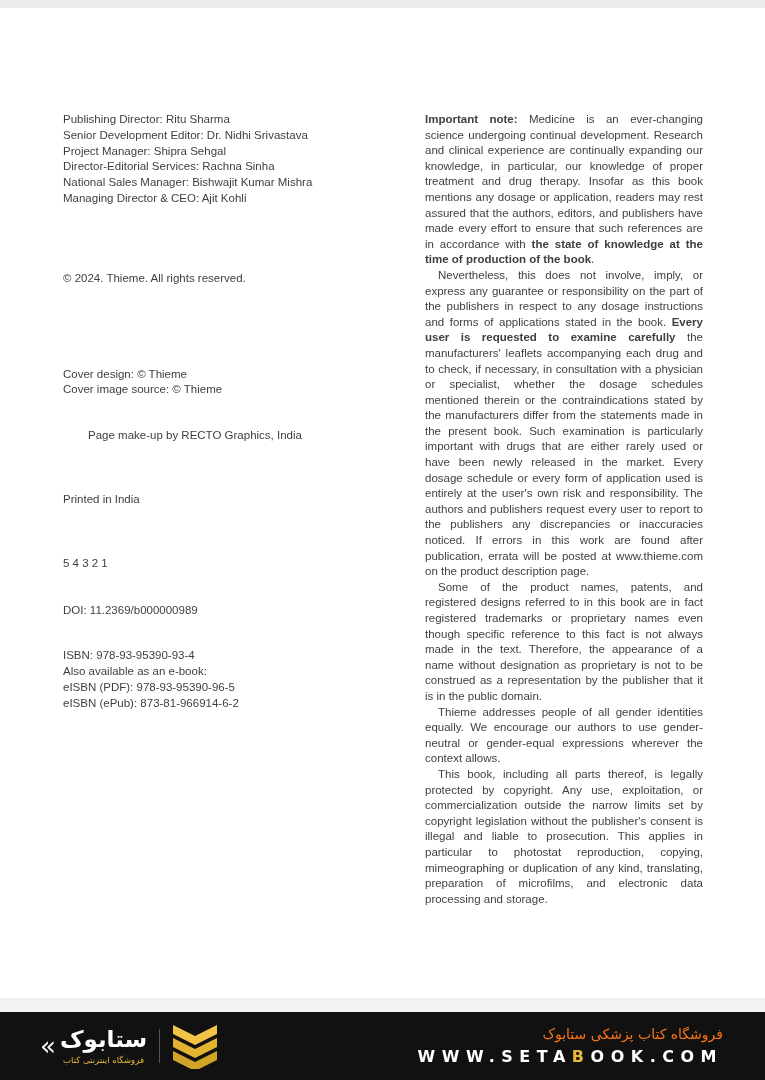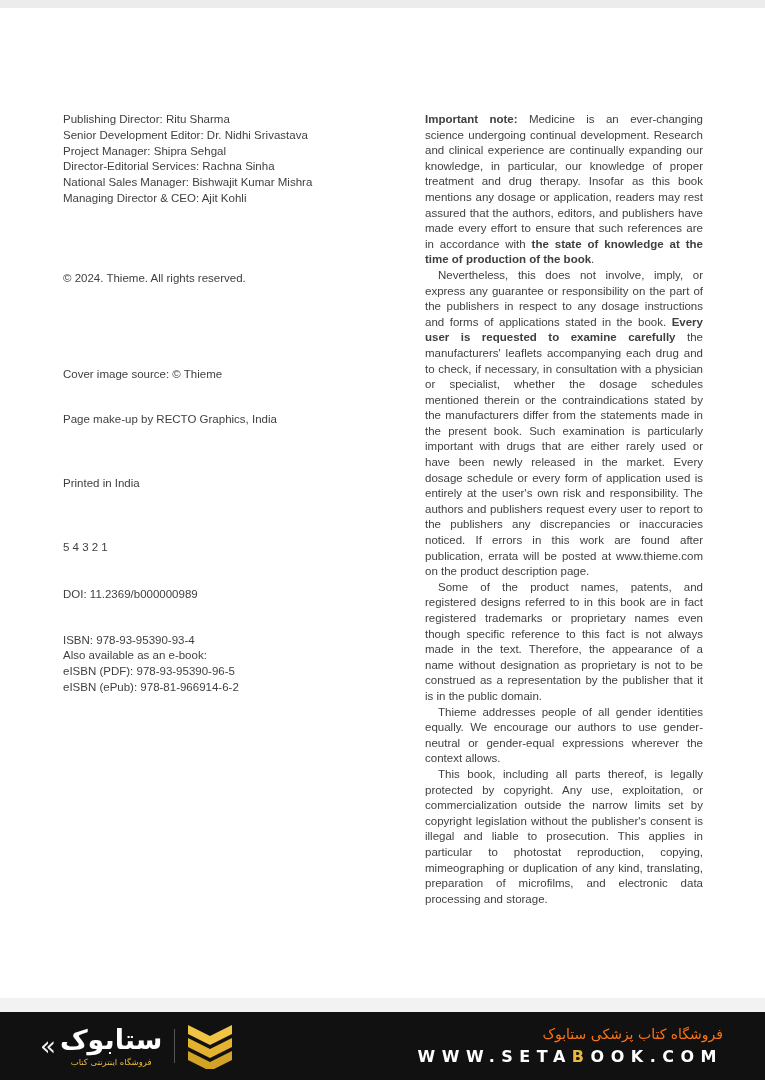--- a/index.html
+++ b/index.html
@@ -10,21 +10,21 @@
     overflow:hidden;
   }
   .top-strip { height:8px; background:#ececec; }
   .page-body { display:flex; padding:104px 62px 0 63px; height:990px;gap:32px; }
 
   .col-left { width:302px; flex:none; font-size:11.5px; line-height:15.8px; }
   .col-left div { min-height:1px; }
   .blk-copyright { margin-top:64px; }
   .blk-publisher { margin-top:78px; }
   .blk-cover     { margin-top:80px; }
-  .blk-makeup    { margin-top:30px; }
+  .blk-makeup    { margin-top:30px;margin-left:25px; }
   .blk-printed   { margin-top:48px; }
   .blk-printrun  { margin-top:48px; }
   .blk-doi       { margin-top:31px; }
   .blk-isbn      { margin-top:30px; }
 
   .col-right { flex:1; margin-left:28px; font-size:11.5px; line-height:15.6px; }
   .col-right p { text-align:justify; }
   .col-right p + p { text-indent:13px; }
   .bold { font-weight:bold; }
 
@@ -32,21 +32,21 @@
 
   .footer {
     height:68px; background:#111111; color:#ffffff;
     display:flex; align-items:center; justify-content:space-between;
     padding:0 42px 0 40px;
     font-family:"DejaVu Sans", sans-serif;
   }
   .logo { display:flex; align-items:center; }
   .logo-chevrons { font-size:26px; color:#f5f5f5; margin-right:4px; line-height:1; }
   .logo-text { display:flex; flex-direction:column; align-items:center; }
-  .logo-fa { font-size:27px; font-weight:bold; color:#ffffff; line-height:1.1; }
+  .logo-fa { font-size:23px; font-weight:bold; color:#ffffff; line-height:1.1; }
   .logo-sub { font-size:8.5px; color:#e8b93b; margin-top:2px; letter-spacing:1px; }
   .logo-divider { width:1px; height:34px; background:#555; margin:0 12px; }
   .logo-mark { display:block; }
 
   .footer-right { display:flex; flex-direction:column; align-items:flex-end; }
   .tagline { font-size:14px; color:#f97316; margin-bottom:5px; }
   .url { font-size:16px; font-weight:bold; letter-spacing:6.5px; color:#ffffff;
          font-family:"DejaVu Sans", sans-serif; }
   .url .gold { color:#e8b93b; }
 </style>
@@ -65,36 +65,37 @@
         <div>Project Manager: Shipra Sehgal</div>
         <div>Director-Editorial Services: Rachna Sinha</div>
         <div>National Sales Manager: Bishwajit Kumar Mishra</div>
         <div>Managing Director &amp; CEO: Ajit Kohli</div>
       </div>
 
       <div class="blk-copyright">© 2024. Thieme. All rights reserved.</div>
 
 
       <div class="blk-cover">
+        <div>Cover design: © Thieme</div>
         <div>Cover image source: © Thieme</div>
       </div>
 
       <div class="blk-makeup">Page make-up by RECTO Graphics, India</div>
 
       <div class="blk-printed">Printed in India</div>
 
       <div class="blk-printrun">5 4 3 2 1</div>
 
       <div class="blk-doi">DOI: 11.2369/b000000989</div>
 
       <div class="blk-isbn">
         <div>ISBN: 978-93-95390-93-4</div>
         <div>Also available as an e-book:</div>
         <div>eISBN (PDF): 978-93-95390-96-5</div>
-        <div>eISBN (ePub): 978-81-966914-6-2</div>
+        <div>eISBN (ePub): 873-81-966914-6-2</div>
       </div>
     </div>
 
     <div class="col-right">
 
     <p><span class="bold">Important note:</span><span> Medicine is an ever-changing science undergoing continual development. Research and clinical experience are continually expanding our knowledge, in particular, our knowledge of proper treatment and drug therapy. Insofar as this book mentions any dosage or application, readers may rest assured that the authors, editors, and publishers have made every effort to ensure that such references are in accordance with </span><span class="bold">the state of knowledge at the time of production of the book</span><span>.</span></p>
         <p><span>Nevertheless, this does not involve, imply, or express any guarantee or responsibility on the part of the publishers in respect to any dosage instructions and forms of applications stated in the book. </span><span class="bold">Every user is requested to examine carefully</span><span> the manufacturers' leaflets accompanying each drug and to check, if necessary, in consultation with a physician or specialist, whether the dosage schedules mentioned therein or the contraindications stated by the manufacturers differ from the statements made in the present book. Such examination is particularly important with drugs that are either rarely used or have been newly released in the market. Every dosage schedule or every form of application used is entirely at the user's own risk and responsibility. The authors and publishers request every user to report to the publishers any discrepancies or inaccuracies noticed. If errors in this work are found after publication, errata will be posted at www.thieme.com on the product description page.</span></p>
         <p><span>Some of the product names, patents, and registered designs referred to in this book are in fact registered trademarks or proprietary names even though specific reference to this fact is not always made in the text. Therefore, the appearance of a name without designation as proprietary is not to be construed as a representation by the publisher that it is in the public domain.</span></p>
         <p><span>Thieme addresses people of all gender identities equally. We encourage our authors to use gender-neutral or gender-equal expressions wherever the context allows.</span></p>
         <p><span>This book, including all parts thereof, is legally protected by copyright. Any use, exploitation, or commercialization outside the narrow limits set by copyright legislation without the publisher's consent is illegal and liable to prosecution. This applies in particular to photostat reproduction, copying, mimeographing or duplication of any kind, translating, preparation of microfilms, and electronic data processing and storage.</span></p>

